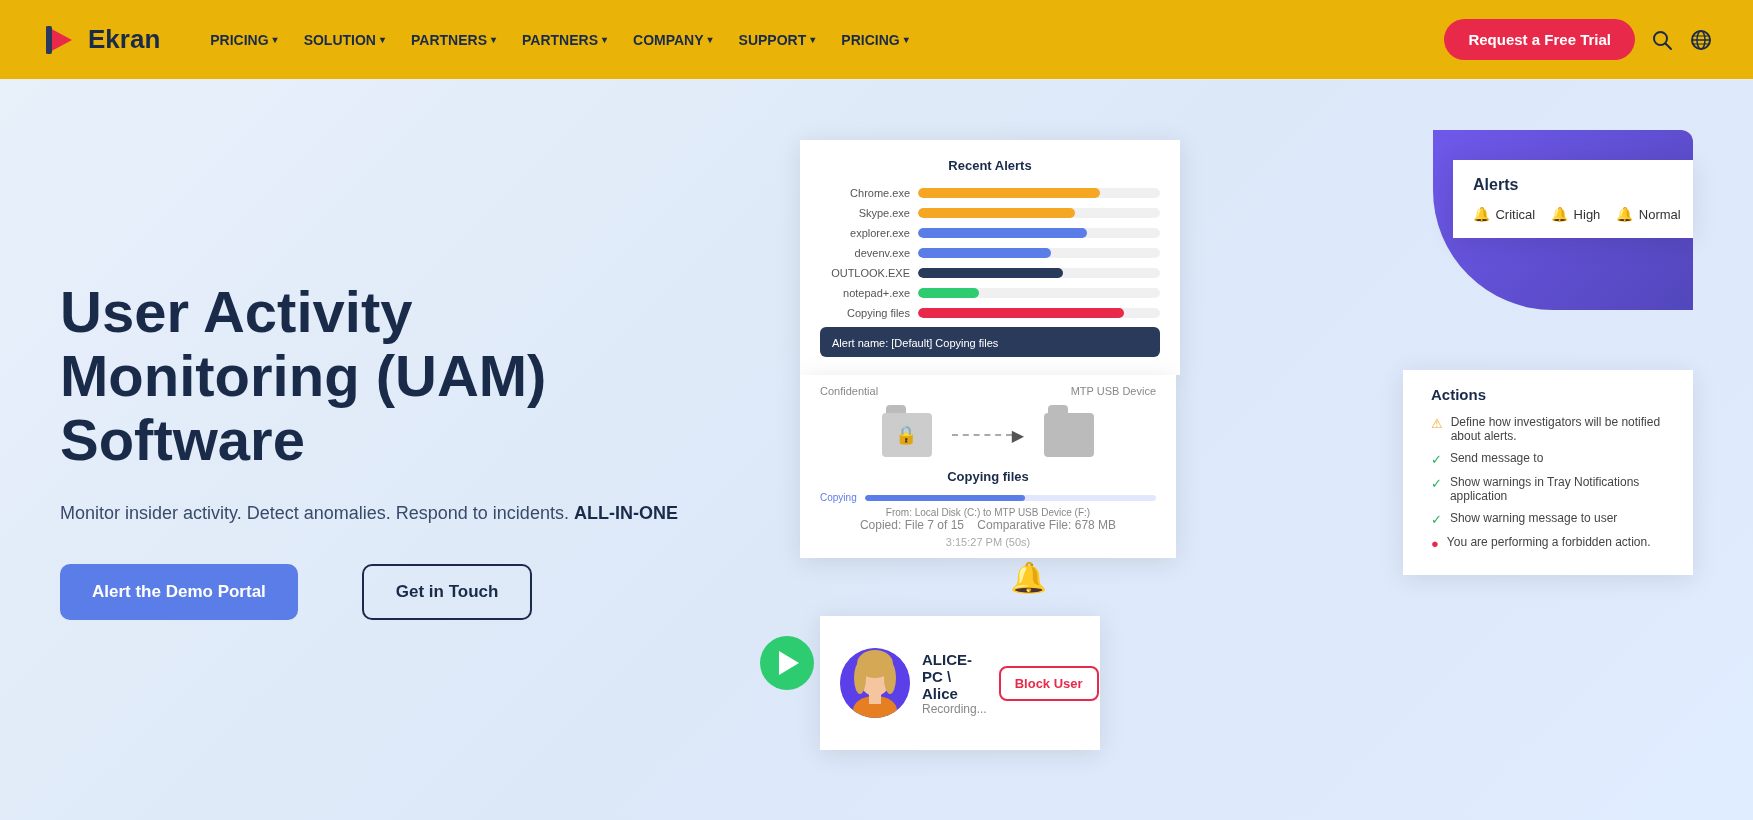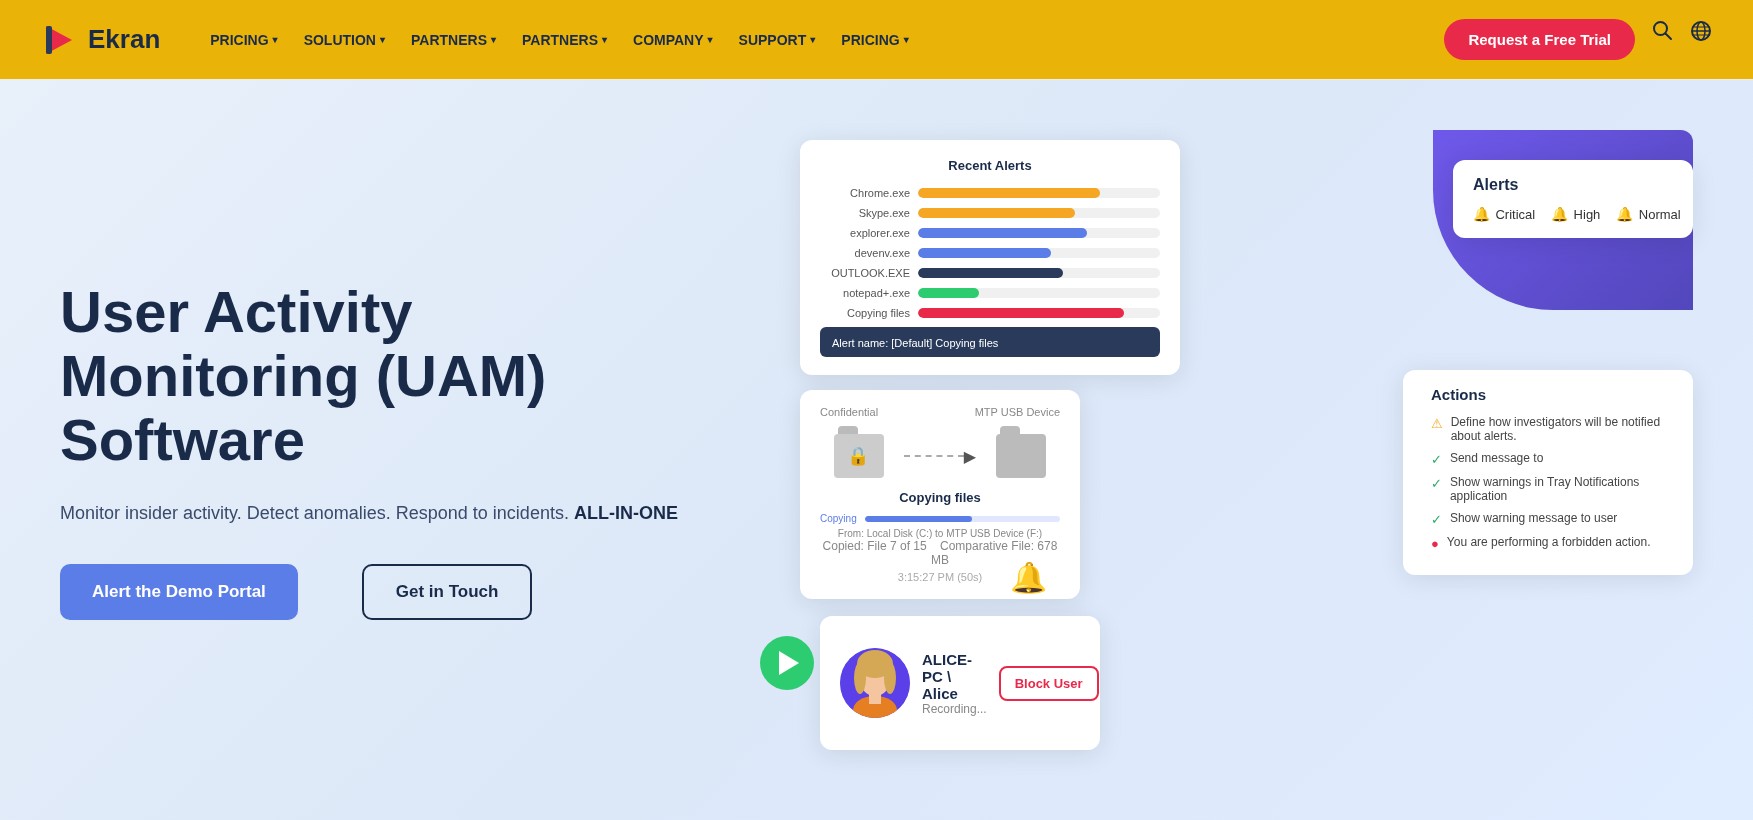--- a/index.html
+++ b/index.html
@@ -47,21 +47,21 @@
       cursor: pointer;
       padding: 8px 10px;
       white-space: nowrap;
     }
     .nav-chevron {
       font-size: 10px;
       color: #1a2b4a;
     }
     .nav-actions {
       display: flex;
-      align-items: flex-start;
+      align-items: center;
       gap: 16px;
     }
     .btn-trial {
       background: #e8294a;
       color: #fff;
       border: none;
       border-radius: 30px;
       padding: 12px 24px;
       font-size: 15px;
       font-weight: 700;
@@ -140,21 +140,21 @@
     .hero-right {
       flex: 1;
       position: relative;
       height: 640px;
       margin-left: 40px;
     }
 
     
     .card {
       background: #fff;
-      border-radius: 12px;
+      border-radius: 0;
       box-shadow: 0 4px 24px rgba(0,0,0,0.10);
       position: absolute;
     }
     .card-recent-alerts {
       width: 380px;
       padding: 18px 20px;
       top: 10px;
       left: 60px;
     }
     .card-title {
@@ -223,23 +223,23 @@
       font-size: 13px;
       color: #333;
     }
     .bell-icon { font-size: 14px; }
     .bell-critical { color: #e8294a; }
     .bell-high { color: #f5a623; }
     .bell-normal { color: #5b7de8; }
 
     
     .card-copy {
-      width: 280px;
-      padding: 16px 20px;
-      top: 260px;
+      width: 376px;
+      padding: 10px 20px;
+      top: 245px;
       left: 60px;
     }
     .copy-header {
       display: flex;
       justify-content: space-between;
       font-size: 11px;
       color: #888;
       margin-bottom: 16px;
     }
     .copy-visual {

